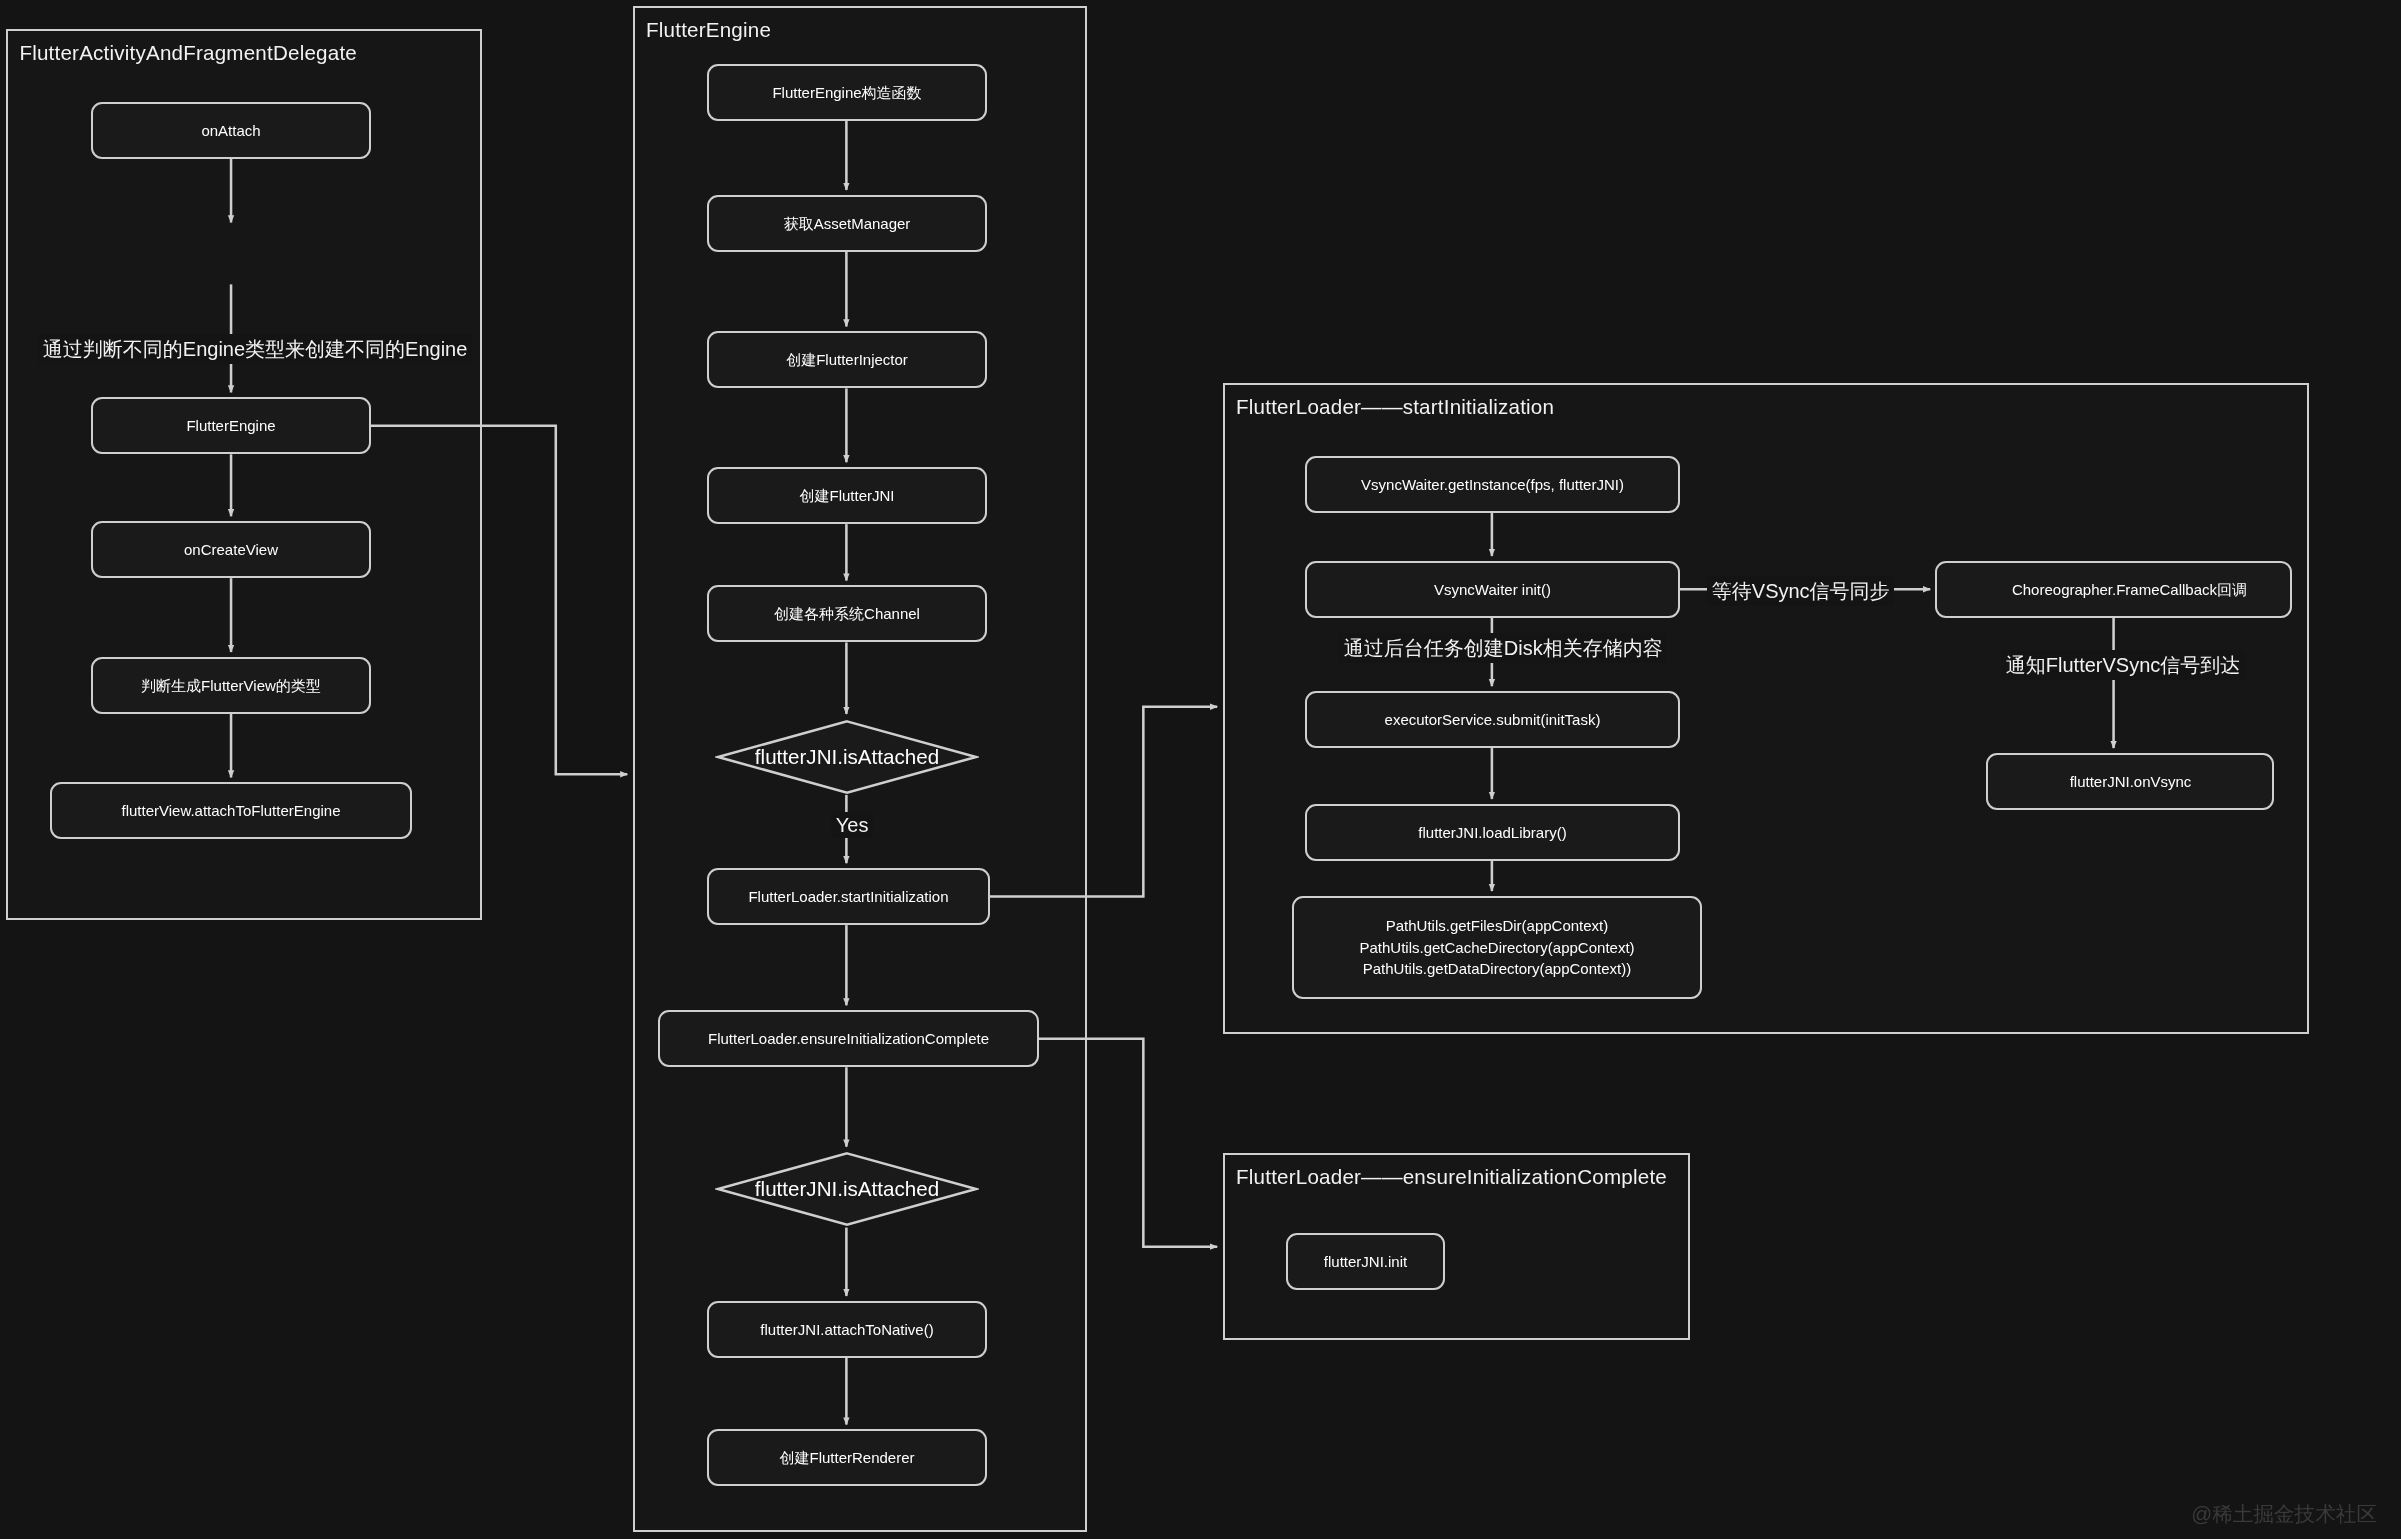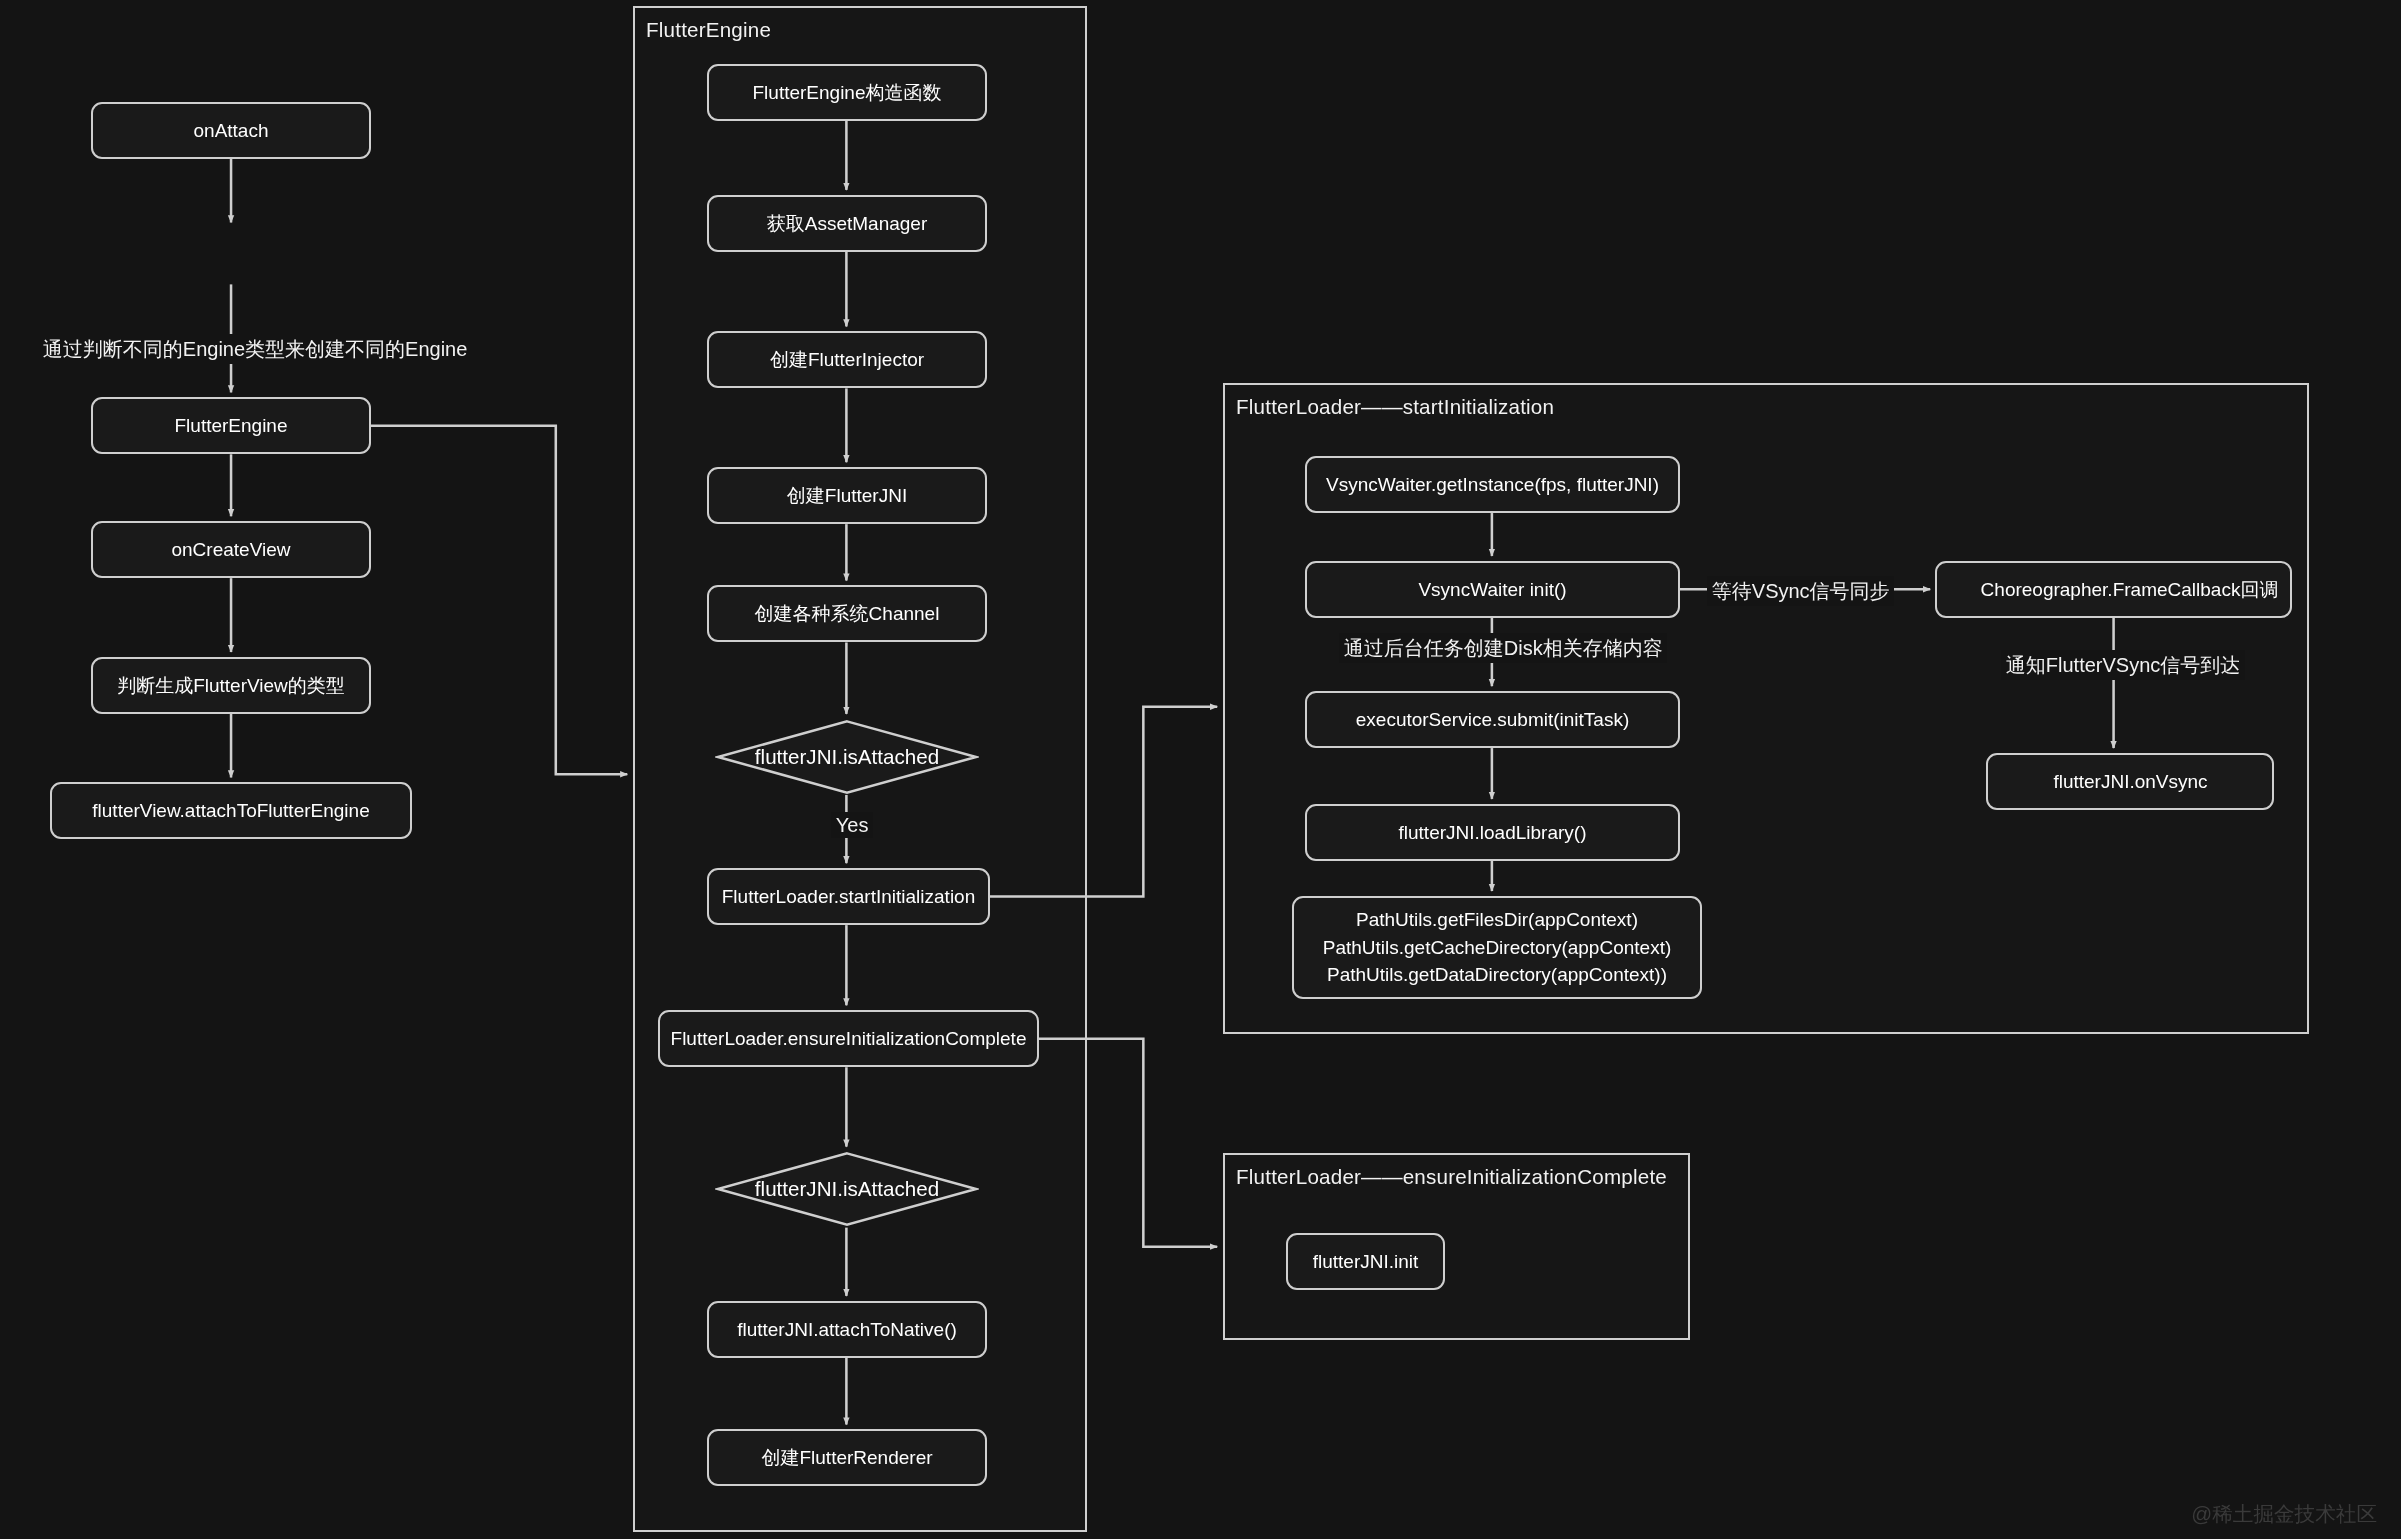--- a/index.html
+++ b/index.html
@@ -48,21 +48,21 @@
     position: absolute;
     border: 2.4px solid #cfcfcf;
     border-radius: 11px;
     background: #1a1a1a;
     box-sizing: border-box;
     display: flex;
     flex-direction: column;
     align-items: center;
     justify-content: center;
     text-align: center;
-    font-size: 19px;
+    font-size: 15px;
     color: #ffffff;
     line-height: 1.45;
     padding: 4.8px 11px;
   }
   .node .line { display: block; white-space: nowrap; }
   
   .decision {
     position: absolute;
     display: flex;
     align-items: center;
@@ -132,20 +132,23 @@
       <path d="M1879,646 L1879,700"></path>
       <path d="M1879,778 L1879,864"></path>
       <path d="M1879,942 L1879,1006"></path>
       <path d="M1879,1084 L1879,1122"></path>
 
       <path d="M2115,742 L2431,742"></path>
       <path d="M2662,778 L2662,942"></path>
     </g>
   </svg>
 
+  <div class="group" style="left:6.4px; top:29px; width:476px; height:891px;">
+    <span class="group-title">FlutterActivityAndFragmentDelegate</span>
+  </div>
 
   <div class="group" style="left:633px; top:6.4px; width:454px; height:1526px;">
     <span class="group-title">FlutterEngine</span>
   </div>
 
   <div class="group" style="left:1223px; top:383px; width:1086px; height:651px;">
     <span class="group-title">FlutterLoader——startInitialization</span>
   </div>
 
   <div class="group" style="left:1223px; top:1153px; width:467px; height:187px;">

